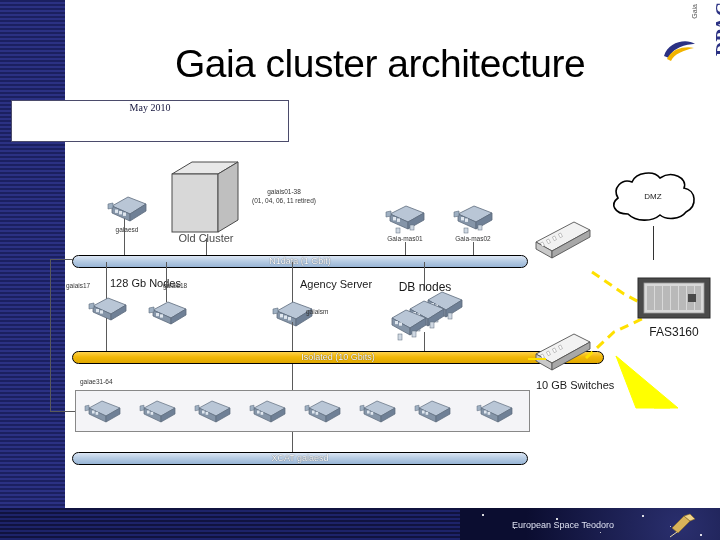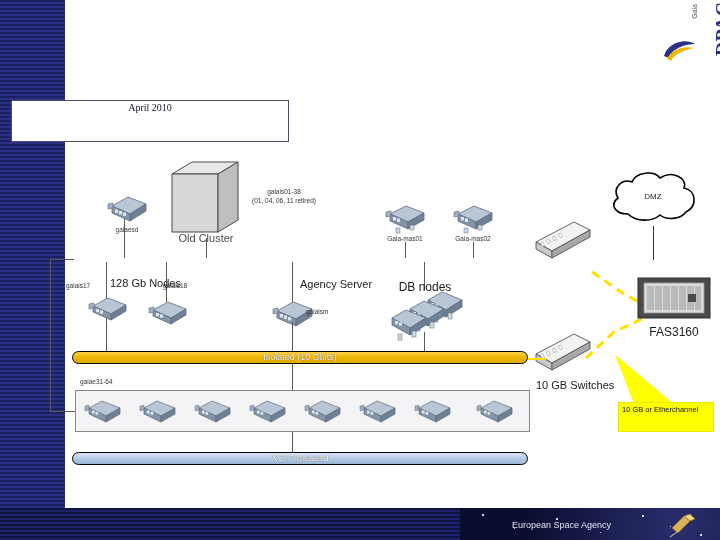--- a/index.html
+++ b/index.html
@@ -193,25 +193,26 @@
 
   <div class="dpac">
     <div class="dpac-word">DPAC</div>
     <div class="dpac-sub">Gaia</div>
     <svg class="swirl" viewBox="0 0 34 26">
       <path d="M2 20 C6 6 24 2 33 8 C24 8 10 12 7 22 Z" fill="#2b3183"></path>
       <path d="M5 23 C10 12 24 10 32 12 C22 14 12 18 9 25 Z" fill="#f2b400"></path>
     </svg>
   </div>
 
+  <div class="title">Gaia cluster architecture</div>
 
   <div class="diagram">
 
     <div class="layout-box">
-      <div class="lt2">April 2010</div>
+      <div class="lt2">May 2010</div>
     </div>
 
     <div class="vline" style="left:124px;top:122px;height:40px;"></div>
     <div class="srv" style="left:106px;top:98px;">
       <svg width="42" height="30" viewBox="0 0 42 30">
         <polygon points="6,12 22,3 40,10 24,20" fill="#b9c6d6" stroke="#5d6b7c" stroke-width="0.8"></polygon>
         <polygon points="6,12 24,20 24,27 6,19" fill="#8595a8" stroke="#5d6b7c" stroke-width="0.8"></polygon>
         <polygon points="24,20 40,10 40,17 24,27" fill="#6f8096" stroke="#5d6b7c" stroke-width="0.8"></polygon>
         <rect x="9" y="15.5" width="3" height="3.4" fill="#dfe6ee"></rect>
         <rect x="13" y="17" width="3" height="3.4" fill="#dfe6ee"></rect>
@@ -257,20 +258,21 @@
         <rect x="9" y="13" width="3" height="3.4" fill="#dfe6ee"></rect>
         <rect x="13" y="14.5" width="3" height="3.4" fill="#dfe6ee"></rect>
         <polygon points="2,8 7,7 7,12 2,13" fill="#9fb0c2" stroke="#5d6b7c" stroke-width="0.6"></polygon>
         <rect x="12" y="24" width="4" height="5" fill="#cfd8e2" stroke="#5d6b7c" stroke-width="0.5"></rect>
         <rect x="26" y="21" width="4" height="5" fill="#cfd8e2" stroke="#5d6b7c" stroke-width="0.5"></rect>
       </svg>
     </div>
     <div class="lbl lbl-xs ctr" style="left:442px;top:139px;width:62px;">Gaia-mas02</div>
     <div class="vline" style="left:473px;top:146px;height:16px;"></div>
 
+    <div class="bus bus-blue" style="left:72px;top:159px;width:456px;">N1data (1 Gbit)</div>
 
     <div class="vline" style="left:50px;top:163px;height:152px;"></div>
     <div class="hline" style="left:50px;top:163px;width:24px;"></div>
     <div class="hline" style="left:50px;top:315px;width:28px;"></div>
 
     <div class="vline" style="left:106px;top:166px;height:38px;"></div>
     <div class="lbl lbl-xs" style="left:66px;top:186px;">gaiais17</div>
     <div class="srv" style="left:88px;top:200px;">
       <svg width="40" height="28" viewBox="0 0 40 28">
         <polygon points="5,10 20,2 38,9 23,18" fill="#b9c6d6" stroke="#5d6b7c" stroke-width="0.8"></polygon>
@@ -339,21 +341,21 @@
         <polygon points="4,30 22,40 22,47 4,37" fill="#8595a8" stroke="#5d6b7c" stroke-width="0.8"></polygon>
         <polygon points="22,40 38,30 38,37 22,47" fill="#6f8096" stroke="#5d6b7c" stroke-width="0.8"></polygon>
         <rect x="7" y="33" width="3" height="3.2" fill="#dfe6ee"></rect>
         <rect x="11" y="34.5" width="3" height="3.2" fill="#dfe6ee"></rect>
         <rect x="10" y="46" width="4" height="6" fill="#cfd8e2" stroke="#5d6b7c" stroke-width="0.5"></rect>
         <rect x="24" y="43" width="4" height="6" fill="#cfd8e2" stroke="#5d6b7c" stroke-width="0.5"></rect>
       </svg>
     </div>
     <div class="vline" style="left:424px;top:236px;height:22px;"></div>
 
-    <div class="bus bus-orange" style="left:72px;top:255px;width:456px;">Isolated (10 Gbits)</div>
+    <div class="bus bus-orange" style="left:72px;top:255px;width:532px;">Isolated (10 Gbits)</div>
 
     <div class="lbl lbl-xs" style="left:80px;top:282px;">gaiae31-64</div>
     <div class="vline" style="left:292px;top:268px;height:26px;"></div>
 
     <div class="node-box" style="left:75px;top:294px;width:455px;height:42px;">
       <svg width="453" height="40" viewBox="0 0 453 40">
         <g>
 
           <g transform="translate(8,7)">
             <polygon points="5,10 18,3 36,10 22,18" fill="#b9c6d6" stroke="#5d6b7c" stroke-width="0.7"></polygon>
@@ -478,35 +480,34 @@
         </g>
         <rect x="52" y="18" width="8" height="8" fill="#4a4a4a"></rect>
       </svg>
     </div>
     <div class="lbl lbl-sm ctr" style="left:634px;top:229px;width:80px;">FAS3160</div>
 
     <svg class="callout-tail" style="left:614px;top:246px;" width="104" height="70" viewBox="0 0 104 70">
       <polygon points="2,14 22,66 56,66" fill="#ffff00" stroke="#ffff00" stroke-width="1"></polygon>
       <polygon points="2,14 40,66 64,66" fill="#ffff00" stroke="#ffff00" stroke-width="1"></polygon>
     </svg>
-    <div class="callout" style="left:618px;top:306px;width:96px;height:30px;">10 GB or Etherchannel</div>
 
   </div>
 
   <div class="footer">
     <div class="footer-right">
       <div class="star" style="left:22px;top:6px;width:1.5px;height:1.5px;"></div>
       <div class="star" style="left:54px;top:20px;width:1px;height:1px;"></div>
       <div class="star" style="left:96px;top:10px;width:1.5px;height:1.5px;"></div>
       <div class="star" style="left:140px;top:24px;width:1px;height:1px;"></div>
       <div class="star" style="left:182px;top:7px;width:1.5px;height:1.5px;"></div>
       <div class="star" style="left:210px;top:18px;width:1px;height:1px;"></div>
       <div class="star" style="left:240px;top:26px;width:1.5px;height:1.5px;"></div>
       <svg class="sat" viewBox="0 0 36 26">
         <polygon points="8,16 20,4 26,9 14,21" fill="#d8b35a" stroke="#8a6a22" stroke-width="0.6"></polygon>
         <polygon points="20,4 26,2 31,7 26,9" fill="#f0d48a" stroke="#8a6a22" stroke-width="0.6"></polygon>
         <line x1="13" y1="20" x2="6" y2="25" stroke="#e8d9a8" stroke-width="1"></line>
       </svg>
     </div>
-    <div class="footer-agency">European Space Agency</div>
+    <div class="footer-agency">European Space Teodoro</div>
   </div>
 
 </div>
 
 </body></html>

